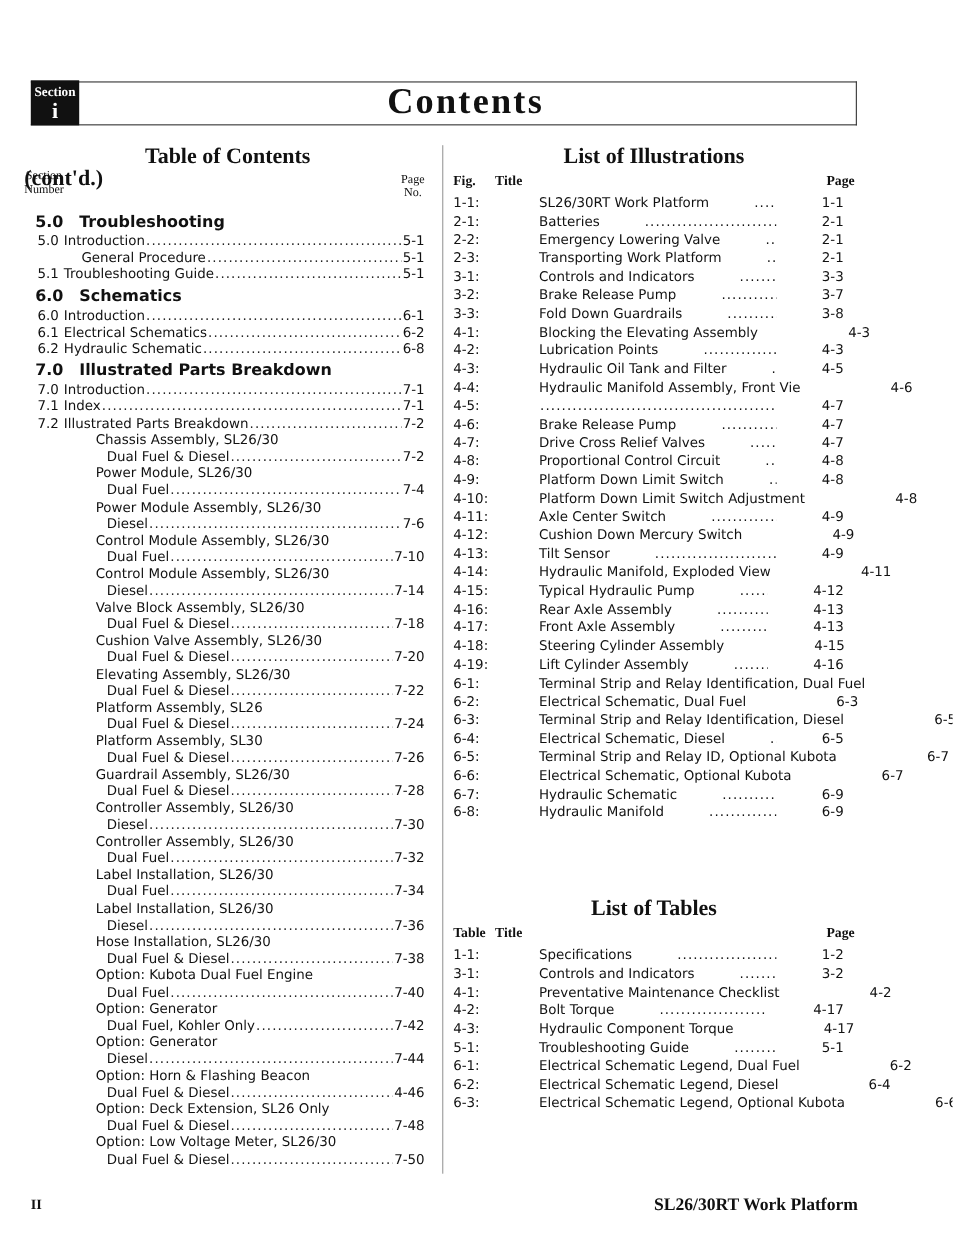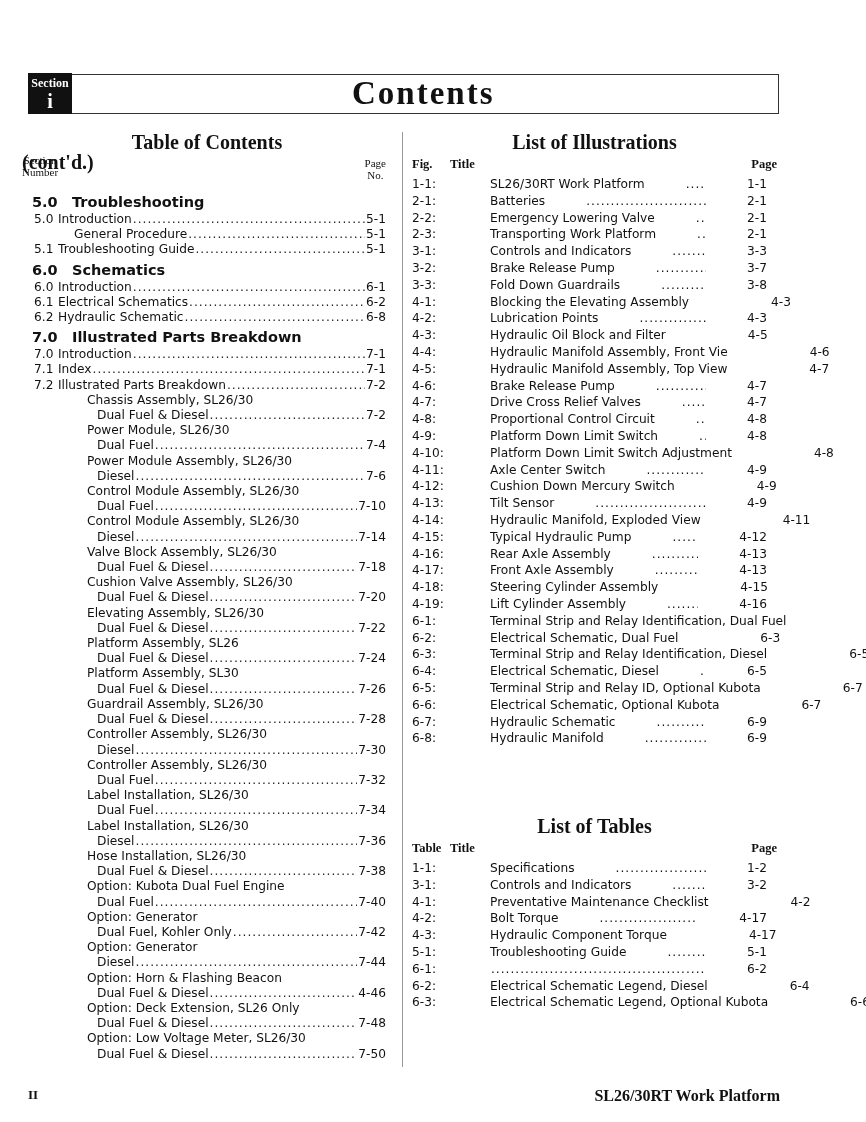--- a/index.html
+++ b/index.html
@@ -379,33 +379,32 @@
         <span class="lpage">4-3</span>
       </div>
       <div class="lentry">
         <span class="lnum">4-2:</span>
         <span class="ltext">Lubrication Points</span>
         <span class="dots"></span>
         <span class="lpage">4-3</span>
       </div>
       <div class="lentry">
         <span class="lnum">4-3:</span>
-        <span class="ltext">Hydraulic Oil Block and Filter</span>
+        <span class="ltext">Hydraulic Oil Tank and Filter</span>
         <span class="dots"></span>
         <span class="lpage">4-5</span>
       </div>
       <div class="lentry">
         <span class="lnum">4-4:</span>
         <span class="ltext">Hydraulic Manifold Assembly, Front Vie</span>
         <span class="dots"></span>
         <span class="lpage">4-6</span>
       </div>
       <div class="lentry">
         <span class="lnum">4-5:</span>
-        <span class="ltext">Hydraulic Manifold Assembly, Top View</span>
         <span class="dots"></span>
         <span class="lpage">4-7</span>
       </div>
       <div class="lentry">
         <span class="lnum">4-6:</span>
         <span class="ltext">Brake Release Pump</span>
         <span class="dots"></span>
         <span class="lpage">4-7</span>
       </div>
       <div class="lentry">
@@ -576,20 +575,21 @@
         <span class="lpage">4-17</span>
       </div>
       <div class="lentry">
         <span class="lnum">5-1:</span>
         <span class="ltext">Troubleshooting Guide</span>
         <span class="dots"></span>
         <span class="lpage">5-1</span>
       </div>
       <div class="lentry">
         <span class="lnum">6-1:</span>
+        <span class="ltext">Electrical Schematic Legend, Dual Fuel</span>
         <span class="dots"></span>
         <span class="lpage">6-2</span>
       </div>
       <div class="lentry">
         <span class="lnum">6-2:</span>
         <span class="ltext">Electrical Schematic Legend, Diesel</span>
         <span class="dots"></span>
         <span class="lpage">6-4</span>
       </div>
       <div class="lentry">

